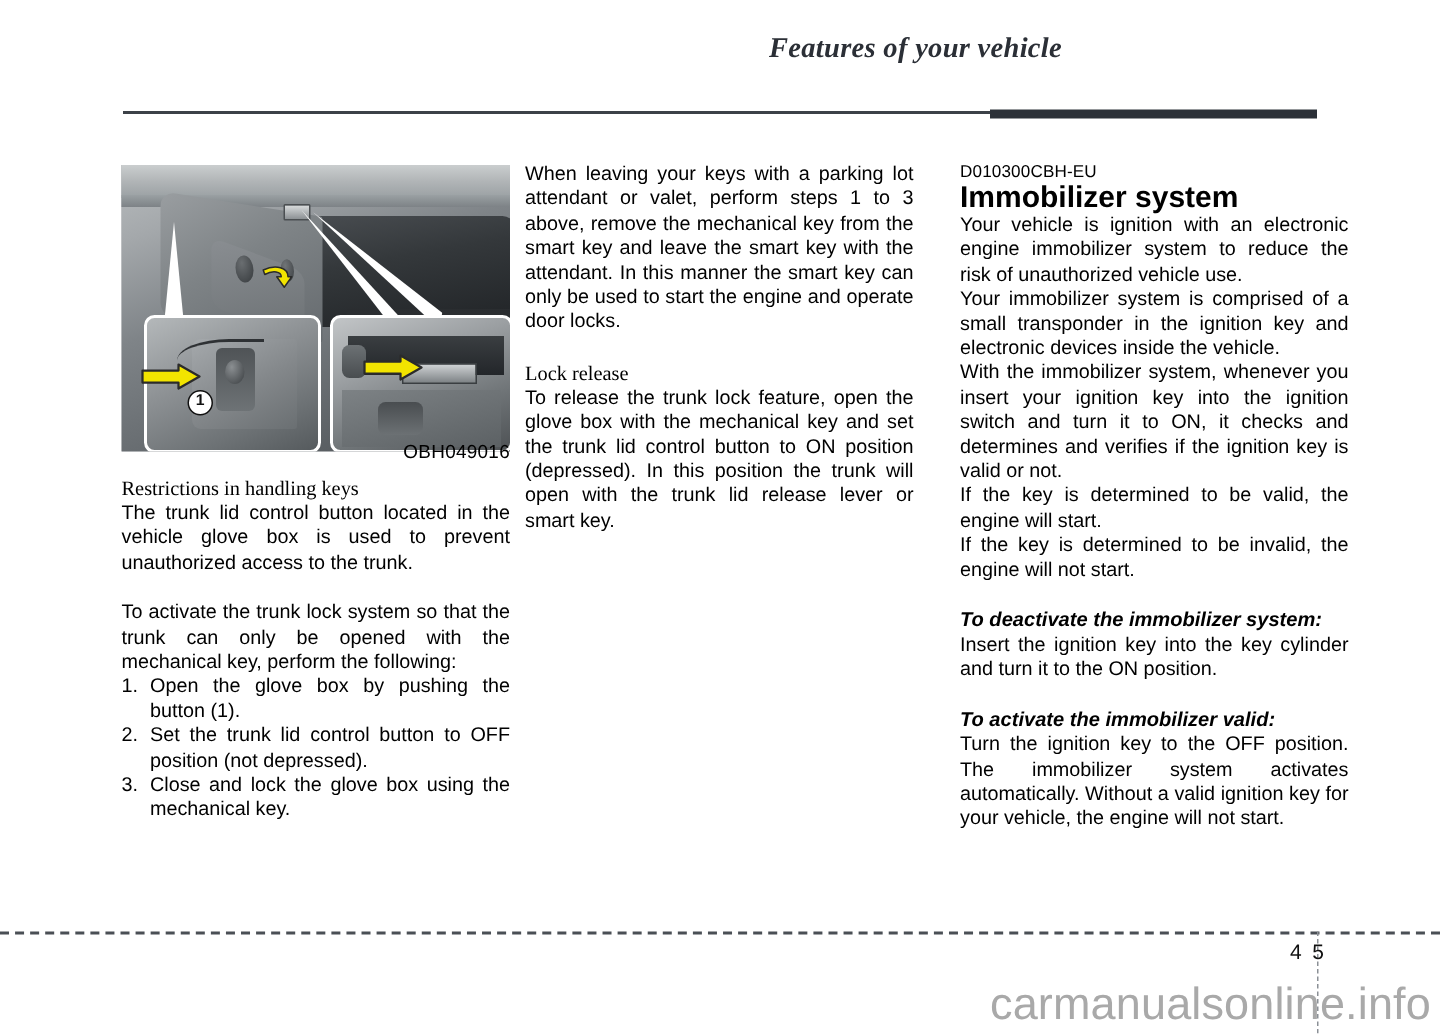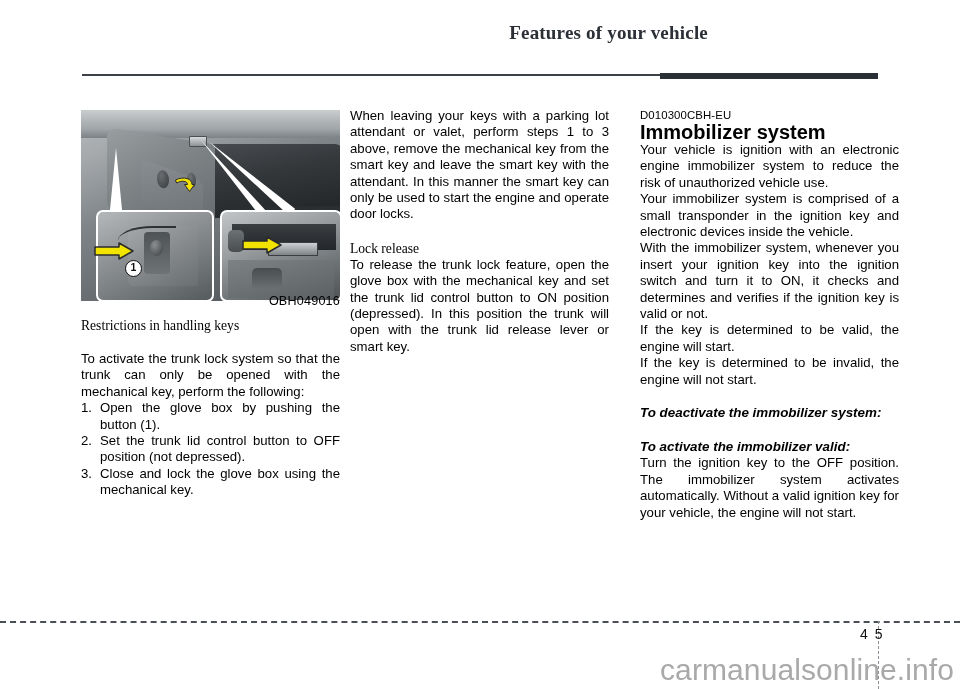--- a/index.html
+++ b/index.html
@@ -15,20 +15,21 @@
     font-family: "Liberation Sans", sans-serif;
     color: #000000;
   }
 
   
   #header {
     position: absolute;
     left: 0; top: 0;
     width: 790px;
     height: 88px;
+    font-style: italic;
   }
   #header-title {
     position: absolute;
     right: 82px;
     top: 44px;
     font-family: "Liberation Serif", serif;
     font-size: 19px;
     font-weight: 700;
     color: #2b2f36;
     letter-spacing: 0.2px;
@@ -417,20 +418,21 @@
   <svg class="arrow-straight arr-right" viewBox="0 0 84 36">
     <path d="M4 10 L52 10 L52 2 L80 18 L52 34 L52 26 L4 26 Z" fill="#f2e400" stroke="#2b2b2b" stroke-width="3" stroke-linejoin="round"></path>
   </svg>
 
   <div class="badge-1">1</div>
 </div>
 <div id="fig-caption">OBH049016</div>
 
 <div class="column" id="col1" style="top:317px;">
   <p class="h-serif">Restrictions in handling keys</p>
+  <p class="para last-line-left">The trunk lid control button located in the vehicle glove box is used to prevent unauthorized access to the trunk.</p>
   <div class="gap-md"></div>
   <p class="para last-line-left">To activate the trunk lock system so that the trunk can only be opened with the mechanical key, perform the following:</p>
   <ul class="num-list">
     <li class="num-item">
       <span class="num">1.</span>
       <span class="num-text">Open the glove box by pushing the button (1).</span>
     </li>
     <li class="num-item">
       <span class="num">2.</span>
       <span class="num-text">Set the trunk lid control button to OFF position (not depressed).</span>
@@ -452,20 +454,21 @@
 <div class="column" id="col3">
   <p class="code-line">D010300CBH-EU</p>
   <p class="h-sans-bold">Immobilizer system</p>
   <p class="para last-line-left">Your vehicle is ignition with an electronic engine immobilizer system to reduce the risk of unauthorized vehicle use.</p>
   <p class="para last-line-left">Your immobilizer system is comprised of a small transponder in the ignition key and electronic devices inside the vehicle.</p>
   <p class="para last-line-left">With the immobilizer system, whenever you insert your ignition key into the ignition switch and turn it to ON, it checks and determines and verifies if the ignition key is valid or not.</p>
   <p class="para last-line-left">If the key is determined to be valid, the engine will start.</p>
   <p class="para last-line-left">If the key is determined to be invalid, the engine will not start.</p>
   <div class="gap-md"></div>
   <p class="h-bold-italic">To deactivate the immobilizer system:</p>
+  <p class="para last-line-left">Insert the ignition key into the key cylinder and turn it to the ON position.</p>
   <div class="gap-md"></div>
   <p class="h-bold-italic">To activate the immobilizer valid:</p>
   <p class="para last-line-left">Turn the ignition key to the OFF position. The immobilizer system activates automatically.  Without a valid ignition key for your vehicle, the engine will not start.</p>
 </div>
 
 <div id="footer-dashed"></div>
 <div id="footer-vert-dash"></div>
 <div id="page-number">
   <span class="pn-left">4</span><span class="pn-right">5</span>
 </div>

